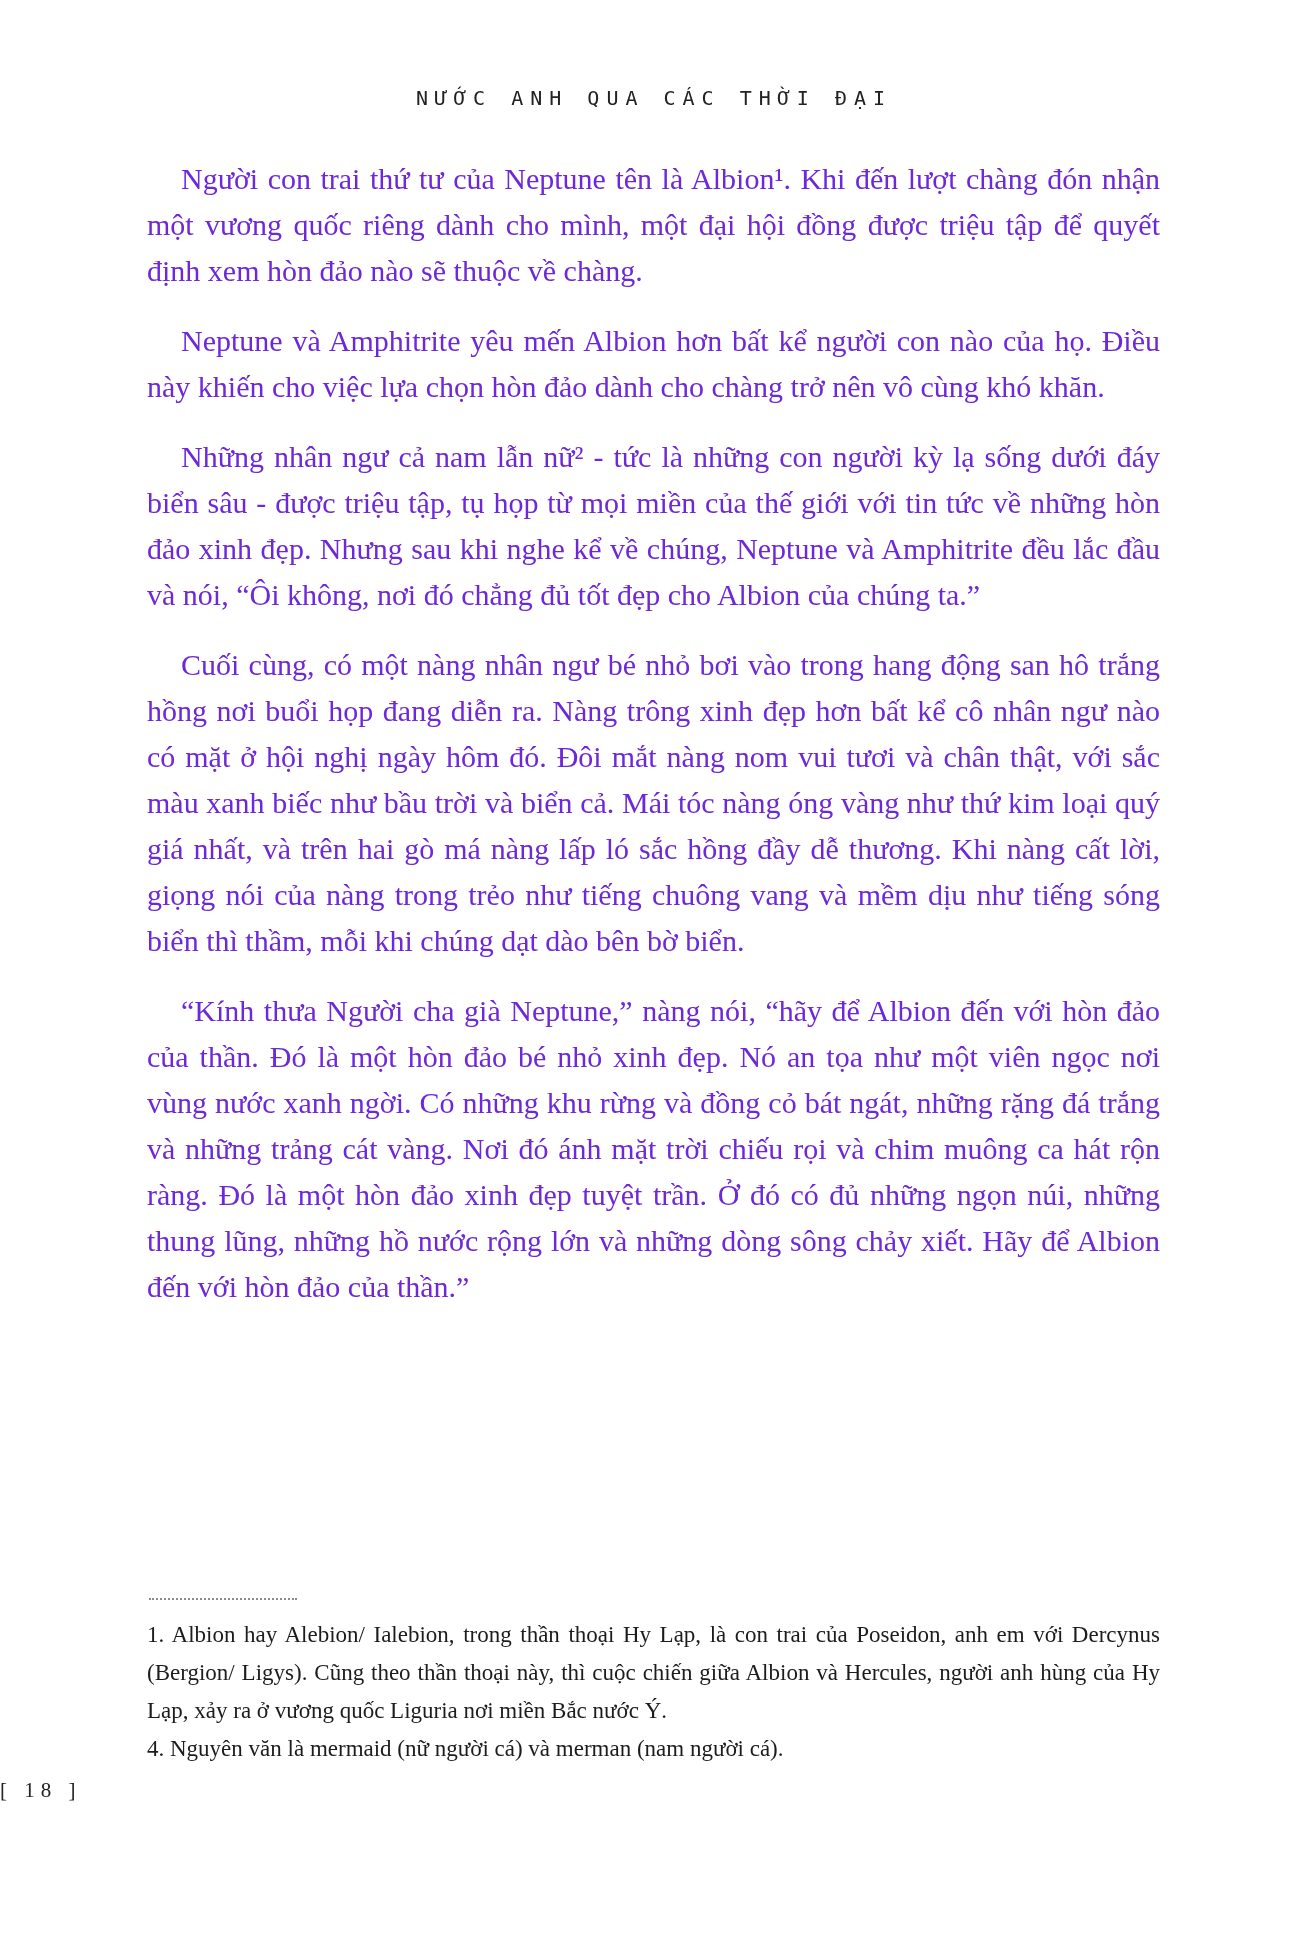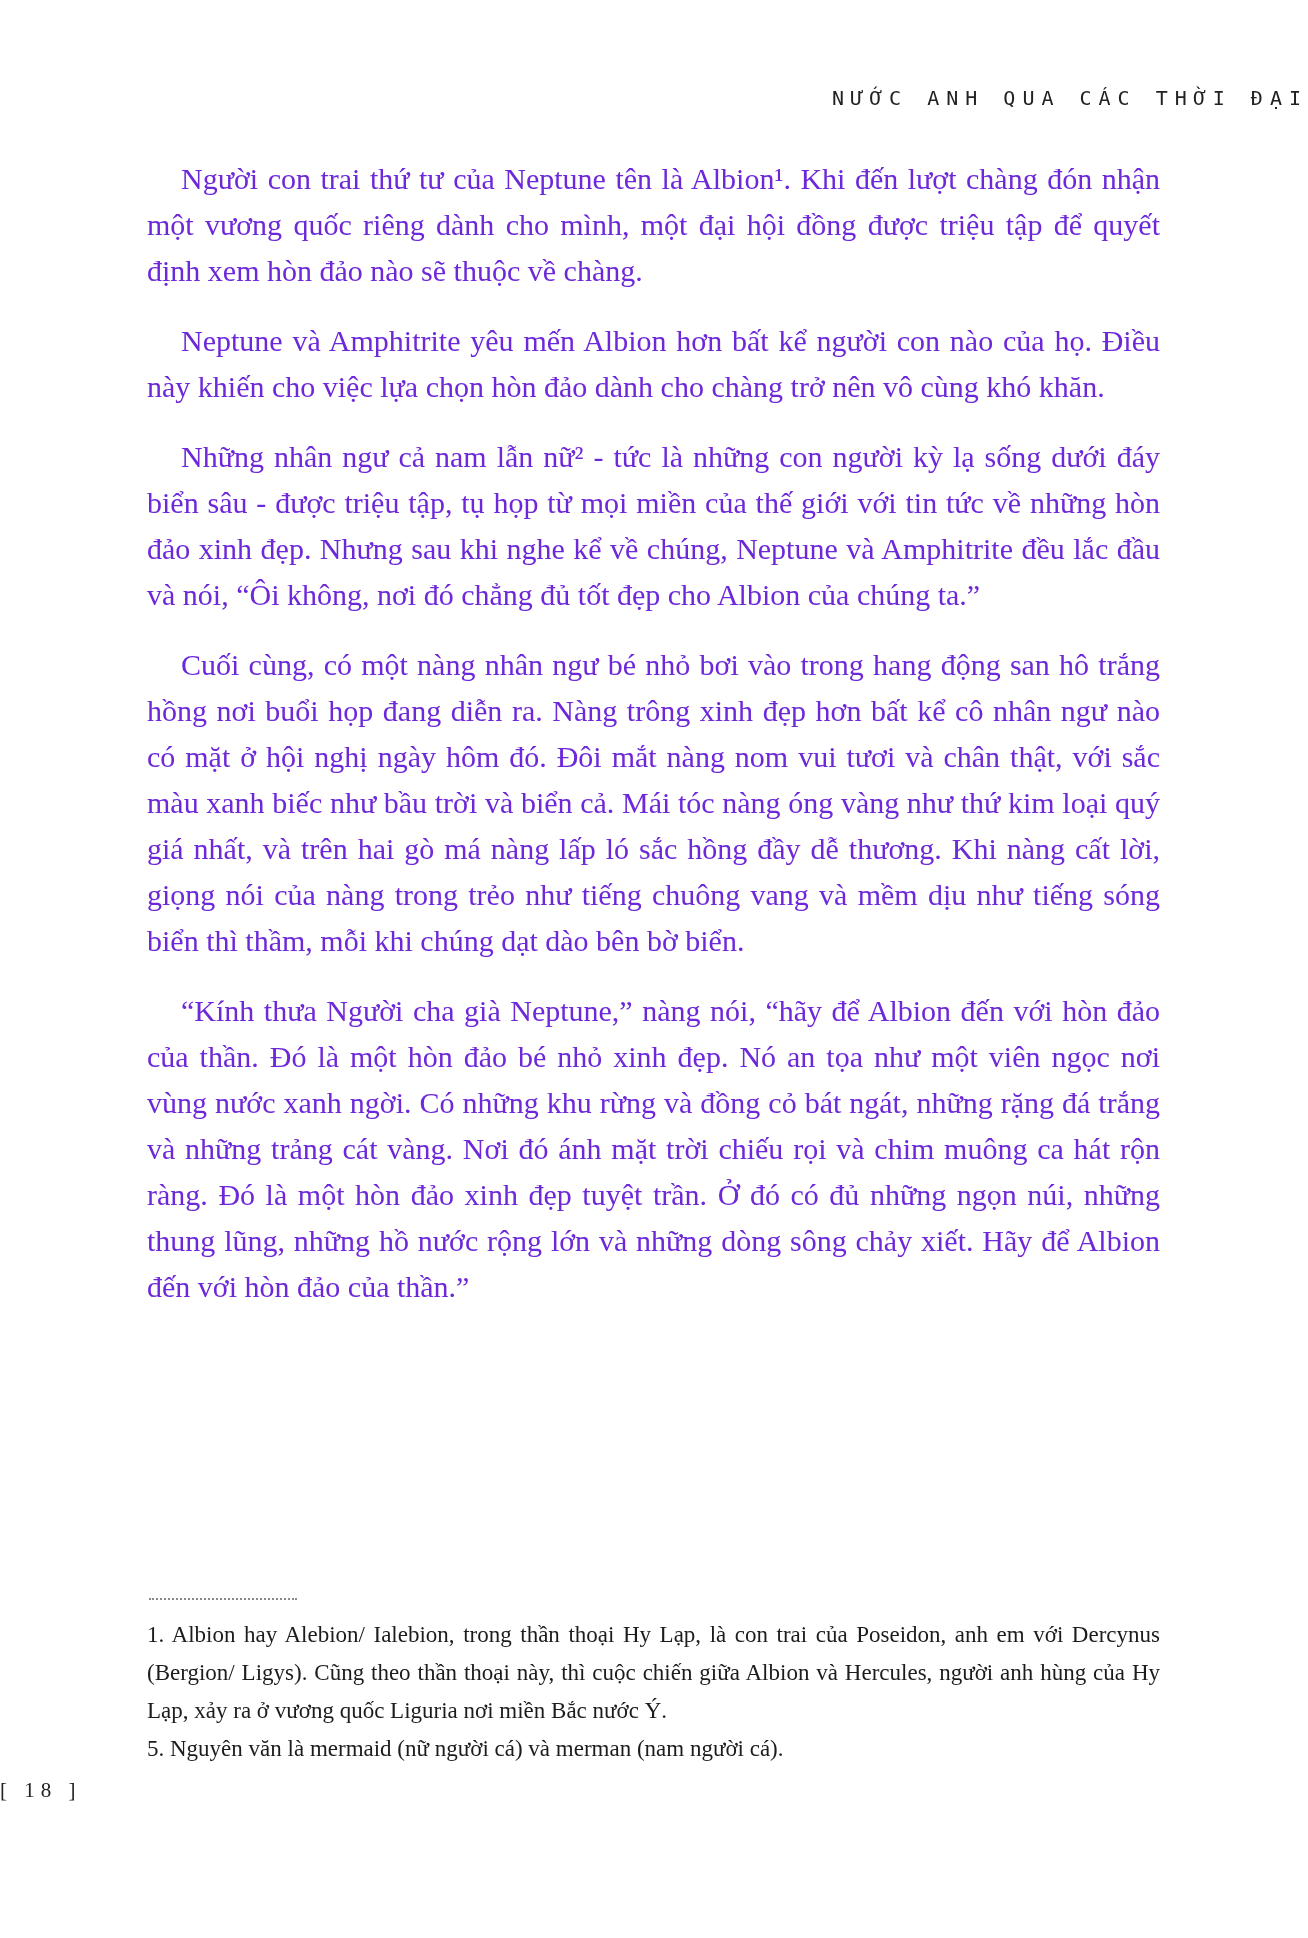--- a/index.html
+++ b/index.html
@@ -14,21 +14,21 @@
     background: #ffffff;
     color: #1c1c1c;
     font-family: "Liberation Serif", serif;
     overflow: hidden;
   }
   .header {
     position: absolute;
     top: 86px;
     left: 0;
     width: 100%;
-    text-align: right;
+    text-align: center;
     font-family: "DejaVu Sans Mono", "Liberation Mono", monospace;
   }
   .book-title {
     font-size: 20px;
     letter-spacing: 7px;
     color: #222222;
   }
   .author {
     margin-top: 11px;
     font-size: 20px;
@@ -94,18 +94,18 @@
     <p>Người con trai thứ tư của Neptune tên là Albion¹. Khi đến lượt chàng đón nhận một vương quốc riêng dành cho mình, một đại hội đồng được triệu tập để quyết định xem hòn đảo nào sẽ thuộc về chàng.</p>
     <p>Neptune và Amphitrite yêu mến Albion hơn bất kể người con nào của họ. Điều này khiến cho việc lựa chọn hòn đảo dành cho chàng trở nên vô cùng khó khăn.</p>
     <p>Những nhân ngư cả nam lẫn nữ² - tức là những con người kỳ lạ sống dưới đáy biển sâu - được triệu tập, tụ họp từ mọi miền của thế giới với tin tức về những hòn đảo xinh đẹp. Nhưng sau khi nghe kể về chúng, Neptune và Amphitrite đều lắc đầu và nói, “Ôi không, nơi đó chẳng đủ tốt đẹp cho Albion của chúng ta.”</p>
     <p>Cuối cùng, có một nàng nhân ngư bé nhỏ bơi vào trong hang động san hô trắng hồng nơi buổi họp đang diễn ra. Nàng trông xinh đẹp hơn bất kể cô nhân ngư nào có mặt ở hội nghị ngày hôm đó. Đôi mắt nàng nom vui tươi và chân thật, với sắc màu xanh biếc như bầu trời và biển cả. Mái tóc nàng óng vàng như thứ kim loại quý giá nhất, và trên hai gò má nàng lấp ló sắc hồng đầy dễ thương. Khi nàng cất lời, giọng nói của nàng trong trẻo như tiếng chuông vang và mềm dịu như tiếng sóng biển thì thầm, mỗi khi chúng dạt dào bên bờ biển.</p>
     <p>“Kính thưa Người cha già Neptune,” nàng nói, “hãy để Albion đến với hòn đảo của thần. Đó là một hòn đảo bé nhỏ xinh đẹp. Nó an tọa như một viên ngọc nơi vùng nước xanh ngời. Có những khu rừng và đồng cỏ bát ngát, những rặng đá trắng và những trảng cát vàng. Nơi đó ánh mặt trời chiếu rọi và chim muông ca hát rộn ràng. Đó là một hòn đảo xinh đẹp tuyệt trần. Ở đó có đủ những ngọn núi, những thung lũng, những hồ nước rộng lớn và những dòng sông chảy xiết. Hãy để Albion đến với hòn đảo của thần.”</p>
   </div>
 
   <div class="footnote-area">
     <div class="footnote-rule"></div>
     <p class="footnote">1. Albion hay Alebion/ Ialebion, trong thần thoại Hy Lạp, là con trai của Poseidon, anh em với Dercynus (Bergion/ Ligys). Cũng theo thần thoại này, thì cuộc chiến giữa Albion và Hercules, người anh hùng của Hy Lạp, xảy ra ở vương quốc Liguria nơi miền Bắc nước Ý.</p>
-    <p class="footnote">5. Nguyên văn là mermaid (nữ người cá) và merman (nam người cá).</p>
+    <p class="footnote">4. Nguyên văn là mermaid (nữ người cá) và merman (nam người cá).</p>
   </div>
 
   <div class="page-number">[ 18 ]</div>
 
 </div>
 
 </body></html>

